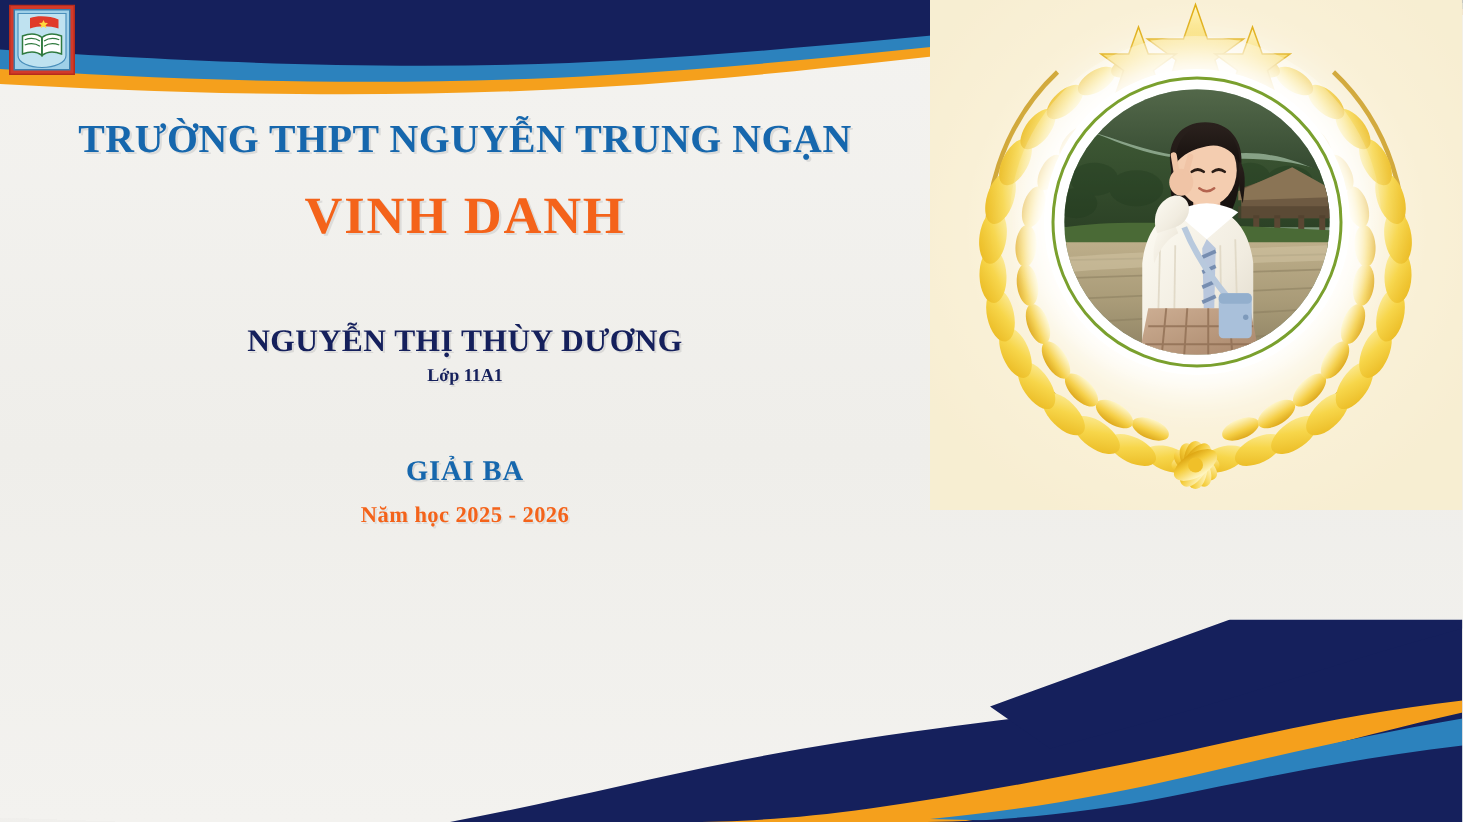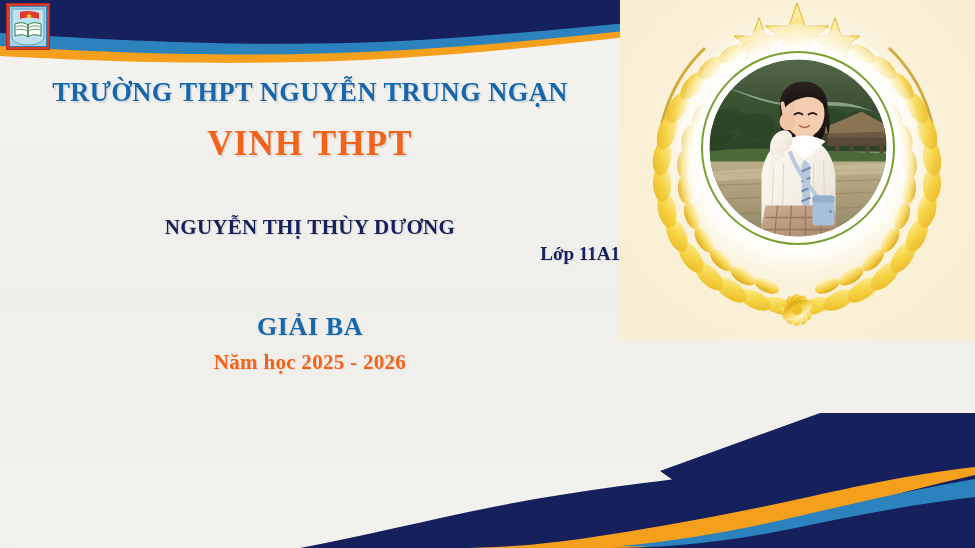--- a/index.html
+++ b/index.html
@@ -40,36 +40,36 @@
     color:#f4631a;font-size:35px;font-weight:bold;letter-spacing:1.2px;
     text-shadow:1.5px 1.5px 0 rgba(200,200,200,.5);
     margin:18px 0 0 0;line-height:1.1;
   }
   .student-name{
     color:#15205c;font-size:21px;font-weight:bold;letter-spacing:.3px;
     text-shadow:1.3px 1.3px 0 rgba(190,190,190,.45);
     margin:52px 0 0 0;line-height:1.1;white-space:nowrap;
   }
   .student-class{
-    color:#15205c;font-size:19px;font-weight:bold;
+    color:#15205c;font-size:12px;font-weight:bold;
     text-shadow:1px 1px 0 rgba(190,190,190,.4);
-    margin:5px 0 0 0;line-height:1.1;text-align:right;
+    margin:5px 0 0 0;line-height:1.1;
   }
   .prize{
-    color:#1667ad;font-size:26px;font-weight:bold;letter-spacing:.6px;
+    color:#1667ad;font-size:19px;font-weight:bold;letter-spacing:.6px;
     text-shadow:1.2px 1.2px 0 rgba(195,195,195,.5);
     margin:48px 0 0 0;line-height:1.1;
   }
   .contest{
     color:#15205c;font-size:25px;font-weight:bold;letter-spacing:.2px;
     text-shadow:1.2px 1.2px 0 rgba(190,190,190,.45);
     margin:7px 0 0 0;line-height:1.1;white-space:nowrap;
   }
   .school-year{
-    color:#f4631a;font-size:21px;font-weight:bold;letter-spacing:.3px;
+    color:#f4631a;font-size:15px;font-weight:bold;letter-spacing:.3px;
     text-shadow:1.1px 1.1px 0 rgba(200,200,200,.45);
     margin:10px 0 0 0;line-height:1.1;font-family:Liberation Serif, serif;
   }
 
   
   .photo-panel{
     position:absolute;left:620px;top:0;width:355px;height:340px;
     background:
       radial-gradient(ellipse 60% 62% at 50% 45%, #fffdf6 0%, #fdf8e6 45%, #f7edcf 72%, #f3e8c6 100%);
     overflow:hidden;
@@ -126,21 +126,21 @@
     <path d="M35,21 C30,19 25,19.5 22,22 L22,34 C25,31.5 30,31 35,33 Z" fill="#ffffff" stroke="#2f7a3f" stroke-width="1"></path>
     <path d="M10.5,23.5 C14,22.2 18,22.6 20.6,24.3" stroke="#2f7a3f" stroke-width="0.8" fill="none"></path>
     <path d="M10.5,27 C14,25.7 18,26.1 20.6,27.8" stroke="#2f7a3f" stroke-width="0.8" fill="none"></path>
     <path d="M33.5,23.5 C30,22.2 26,22.6 23.4,24.3" stroke="#2f7a3f" stroke-width="0.8" fill="none"></path>
     <path d="M33.5,27 C30,25.7 26,26.1 23.4,27.8" stroke="#2f7a3f" stroke-width="0.8" fill="none"></path>
     <path d="M22,22 L22,34" stroke="#2f7a3f" stroke-width="1"></path>
   </svg>
 
   <div class="text-col">
     <div class="school-title">TRƯỜNG THPT NGUYỄN TRUNG NGẠN</div>
-    <div class="vinh-danh">VINH THPT</div>
+    <div class="vinh-danh">VINH DANH</div>
     <div class="student-name">NGUYỄN THỊ THÙY DƯƠNG</div>
     <div class="student-class">Lớp 11A1</div>
     <div class="prize">GIẢI BA</div>
     <div class="school-year">Năm học 2025 - 2026</div>
   </div>
 
   <div class="photo-panel">
 
     <svg class="laurel" viewBox="0 0 355 340">
       <defs>

